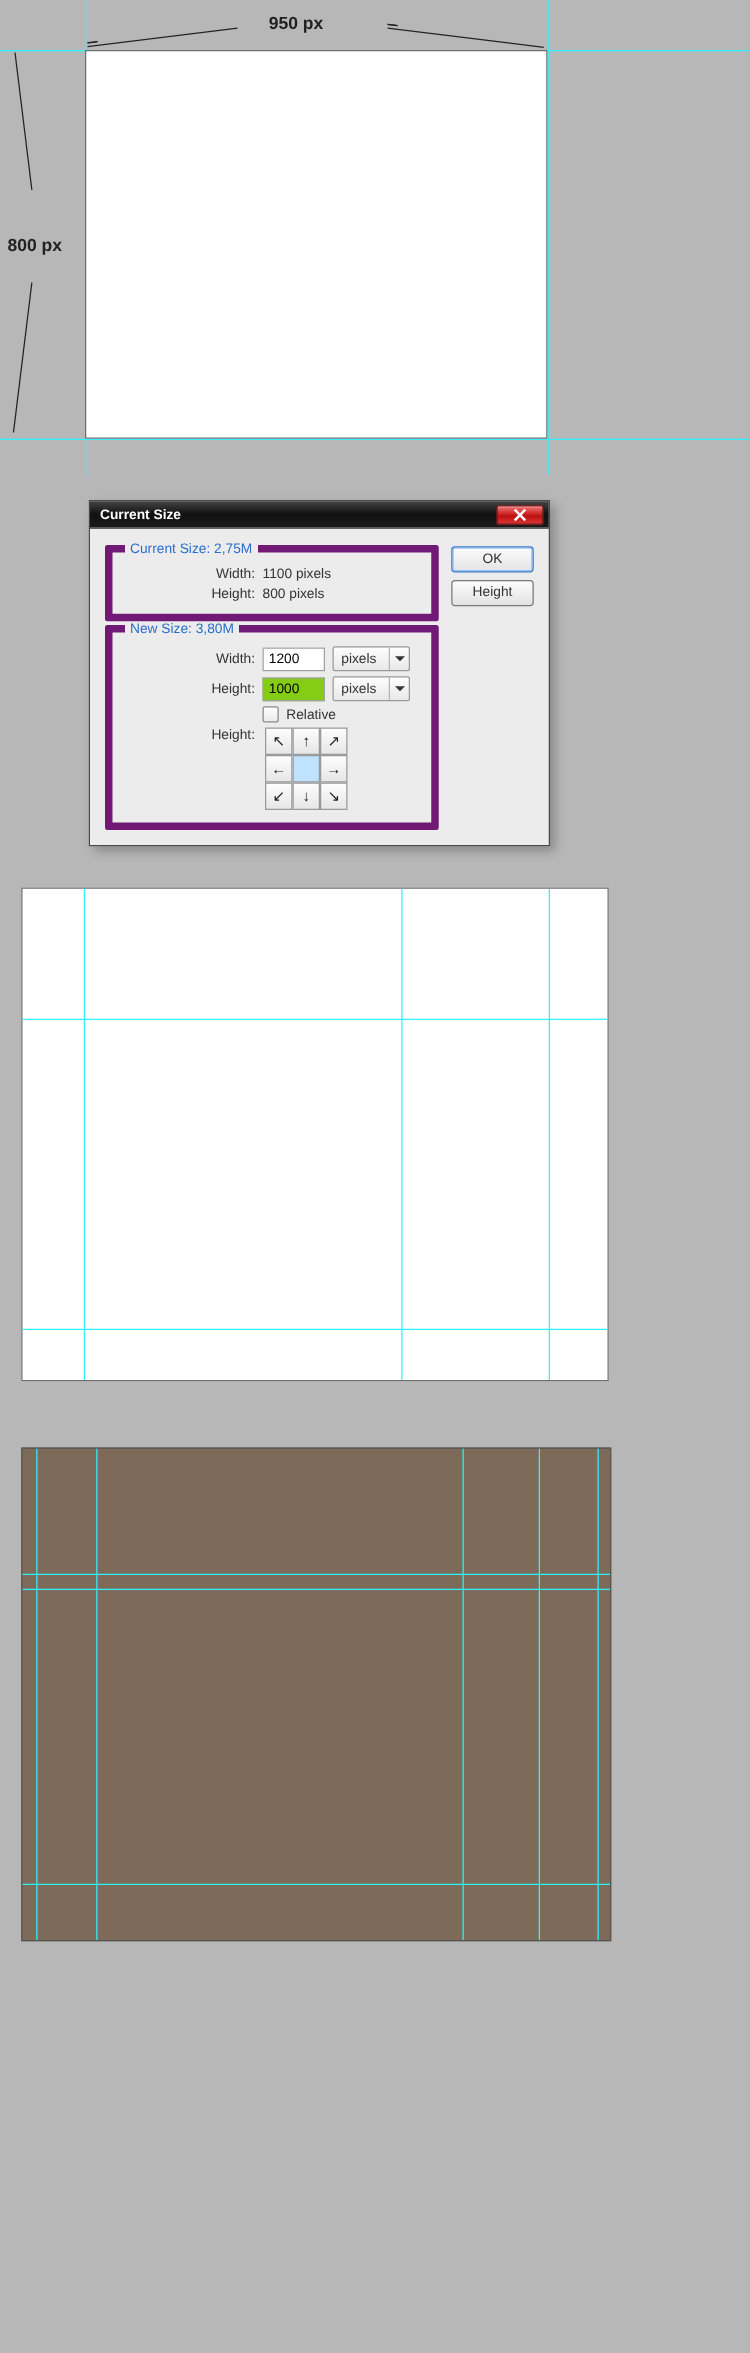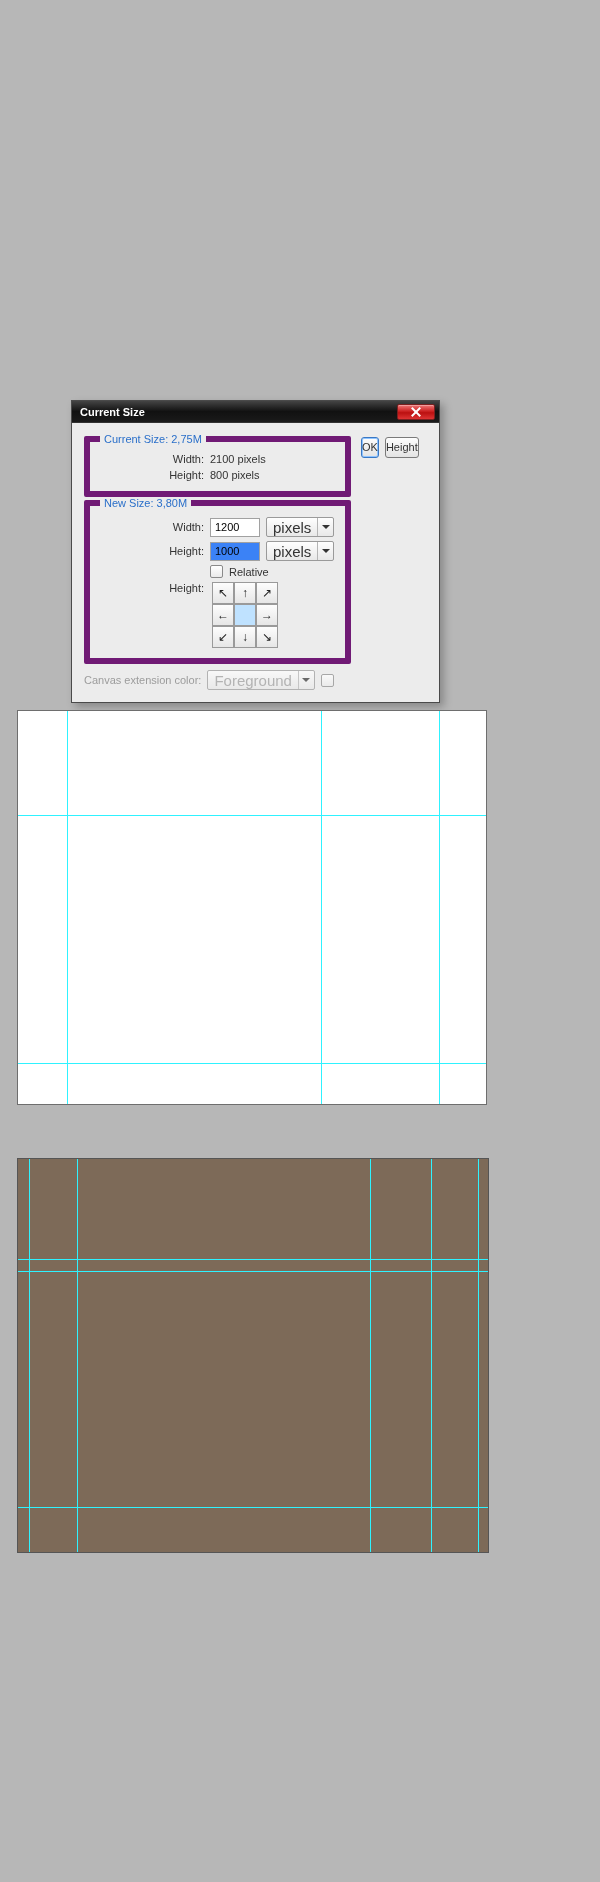--- a/index.html
+++ b/index.html
@@ -94,21 +94,21 @@
   .close-x::after  { transform: rotate(-45deg); }
   .dialog-body {
     padding: 10px 12px 12px 12px;
     display: flex;
     gap: 10px;
   }
   .dialog-left { flex: 1; }
   .dialog-right {
     width: 66px;
     display: flex;
-    flex-direction: row;
+    flex-direction: column;
     gap: 6px;
     padding-top: 4px;
   }
   fieldset {
     border: 6px solid #701a75;
     border-radius: 2px;
     padding: 4px 10px 10px 10px;
     margin-bottom: 0;
   }
   legend {
@@ -139,31 +139,31 @@
   .row-inline .lbl { width: 104px; text-align: right; }
   .num-input {
     width: 50px; height: 19px;
     border: 1px solid #a1a1a1;
     background: #fff;
     padding: 0 4px;
     font-family: Tahoma, Arial, sans-serif;
     font-size: 11px;
   }
   .num-input.sel {
-    background: #3b82f6;
+    background: #84cc16;
     color: #000;
   }
   .select {
     display: inline-flex;
     align-items: center;
     height: 20px;
     border: 1px solid #9a9a9a;
     background: linear-gradient(#fefefe,#e8e8e8);
     border-radius: 2px;
-    font-size: 15px;
+    font-size: 11px;
     justify-content: center;
   }
   .select .sel-text {
     padding: 0 6px;
     min-width: 44px;
   }
   .select .sel-arrow {
     width: 16px; height: 18px;
     border-left: 1px solid #b5b5b5;
     display: flex; align-items: center; justify-content: center;
@@ -246,35 +246,52 @@
     background: #7d6a58;
     border: 1px solid #555;
     position: absolute;
   }
 </style>
 </head>
 <body>
 
 <div class="stage">
 
+  <div class="abs" style="left:0;top:0;width:600px;height:380px">
+
+    <div class="guide-h abs" style="left:0;right:auto;width:600px;top:40px"></div>
+    <div class="guide-h abs" style="left:0;right:auto;width:600px;top:351px"></div>
+    <div class="guide-v abs" style="left:68px;top:0;bottom:auto;height:380px"></div>
+    <div class="guide-v abs" style="left:438px;top:0;bottom:auto;height:380px"></div>
+
+    <div class="canvas1 abs"></div>
+
+    <div class="dim-arrow-h abs left-arrow" style="left:70px;top:22px;width:120px"></div>
+    <span class="abs dim-label" style="left:215px;top:10px">950 px</span>
+    <div class="dim-arrow-h abs right-arrow" style="left:310px;top:22px;width:125px"></div>
+
+    <div class="dim-arrow-v abs top" style="left:25px;top:42px;height:110px"></div>
+    <span class="abs dim-label" style="left:6px;top:188px">800 px</span>
+    <div class="dim-arrow-v abs bottom" style="left:25px;top:226px;height:120px"></div>
+  </div>
 
   <div class="dialog abs">
     <div class="titlebar">
       <span class="title">Current Size</span>
       <div class="close-btn">
         <span class="close-x"></span>
       </div>
     </div>
     <div class="dialog-body">
       <div class="dialog-left">
         <fieldset>
           <legend>Current Size: 2,75M</legend>
           <div class="row">
             <span class="lbl">Width:</span>
-            <span class="val">2100 pixels</span>
+            <span class="val">1100 pixels</span>
           </div>
           <div class="row">
             <span class="lbl">Height:</span>
             <span class="val">800 pixels</span>
           </div>
         </fieldset>
 
         <fieldset>
           <legend>New Size: 3,80M</legend>
           <div class="row-inline">
@@ -311,30 +328,20 @@
               <div class="anchor-cell">←</div>
               <div class="anchor-cell center"></div>
               <div class="anchor-cell">→</div>
               <div class="anchor-cell">↙</div>
               <div class="anchor-cell">↓</div>
               <div class="anchor-cell">↘</div>
             </div>
           </div>
         </fieldset>
 
-        <div class="ext-row">
-          <span>Canvas extension color:</span>
-          <div class="select disabled">
-            <span class="sel-text" style="min-width:78px">Foreground</span>
-            <span class="sel-arrow">
-                <span class="tri-down"></span>
-              </span>
-          </div>
-          <span class="checkbox disabled"></span>
-        </div>
       </div>
 
       <div class="dialog-right">
         <div class="win-btn default">OK</div>
         <div class="win-btn">Height</div>
       </div>
     </div>
   </div>
 
   <div class="canvas2">

